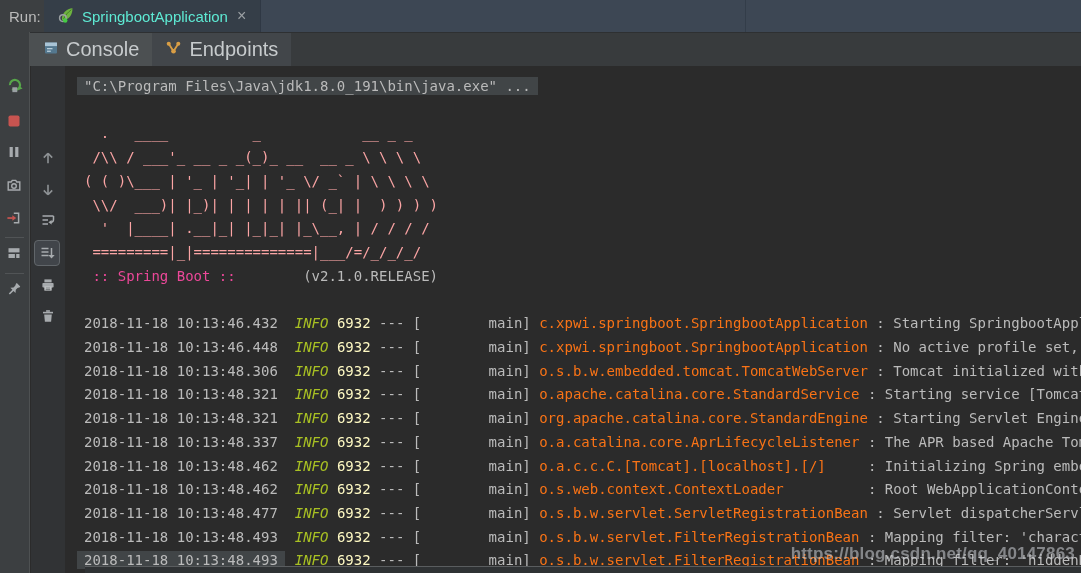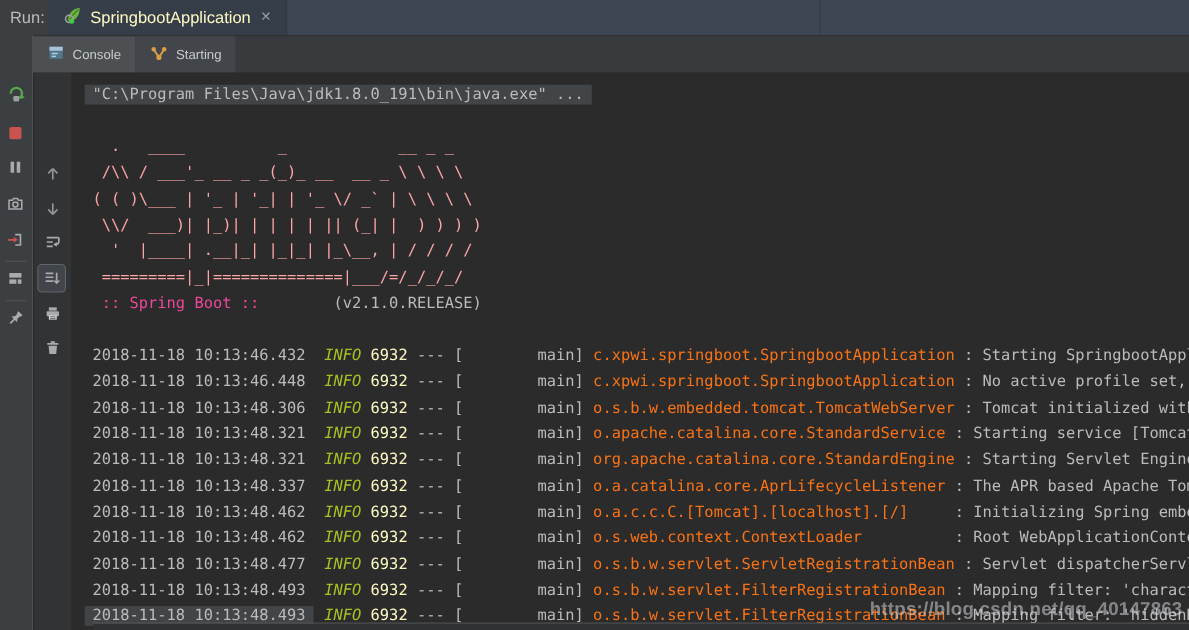--- a/index.html
+++ b/index.html
@@ -5,26 +5,26 @@
   * { box-sizing: border-box; }
   html,body { margin:0; padding:0; }
   body {
     width:1081px; height:573px; overflow:hidden; position:relative;
     background:#2b2b2b; font-family:"Liberation Sans",sans-serif;
   }
   
   .run-header { position:absolute; left:0; top:0; right:0; height:32px; background:#3d4754; display:flex; align-items:stretch; }
   .run-label { width:44px; background:#3c3f41; color:#bbbbbb; font-size:15px; display:flex; align-items:center; padding-left:9px; }
   .run-tab { background:#353e48; display:flex; align-items:center; gap:7px; padding:0 12px 0 14px; border-right:1px solid #2f3844; }
-  .run-tab-title { color:#fef9c3; font-size:15px; }
+  .run-tab-title { color:#5eead4; font-size:15px; }
   .tab-close { color:#9ba0a4; font-size:16px; line-height:16px; padding:0 2px; cursor:default; }
   .header-divider { position:absolute; left:745px; top:0; width:1px; height:32px; background:#333d49; }
   
   .view-tabbar { position:absolute; left:30px; top:32px; right:0; height:34px; background:#383b3d; border-top:1px solid #2e3032; display:flex; align-items:stretch; }
-  .view-tab { display:flex; align-items:center; gap:7px; padding:0 13px; font-size:12px; color:#c7cbcd; }
+  .view-tab { display:flex; align-items:center; gap:7px; padding:0 13px; font-size:20px; color:#c7cbcd; }
   .view-tab.selected { background:#4c5052; }
   .view-tab.plain { background:#42464a; }
   
   .toolcol1 { position:absolute; left:0; top:32px; bottom:0; width:30px; background:#3c3f41; border-right:1px solid #4e5152; }
   .toolcol2 { position:absolute; left:31px; top:66px; bottom:0; width:34px; background:#313335; }
   .icon-btn { position:absolute; width:16px; height:16px; }
   .icon-btn svg { display:block; }
   .tool-divider { position:absolute; left:5px; width:19px; height:1px; background:#515456; }
   .sel-box { position:absolute; width:26px; height:26px; border:1px solid #61666a; border-radius:4px; background:#41454a; display:flex; align-items:center; justify-content:center; }
   
@@ -79,21 +79,21 @@
   </div>
   <div class="view-tab plain">
     <span>
       <svg width="17" height="17" viewBox="0 0 16 16">
         <path d="M3.5 4.5 L8 11.5 L12.5 4.5" stroke="#d99e45" stroke-width="1.7" fill="none"></path>
         <circle cx="3.5" cy="4.5" r="1.9" fill="#d99e45"></circle>
         <circle cx="8" cy="11.5" r="2.2" fill="#d99e45"></circle>
         <circle cx="12.5" cy="4.5" r="1.9" fill="#d99e45"></circle>
       </svg>
     </span>
-    <span>Starting</span>
+    <span>Endpoints</span>
   </div>
 </div>
 
 <div class="toolcol1">
   <div class="icon-btn" style="left:6px; top:44px;">
     <svg width="17" height="17" viewBox="0 0 16 16">
       <path d="M3.6 8.6 a4.8 4.8 0 1 1 2.1 3.8" stroke="#57a64a" stroke-width="2" fill="none"></path>
       <path d="M12.6 9.4 l3 2.4 -3.8 1.4 z" fill="#57a64a"></path>
       <rect x="6" y="10.6" width="4.6" height="4.6" fill="#9aa0a3"></rect>
     </svg>

